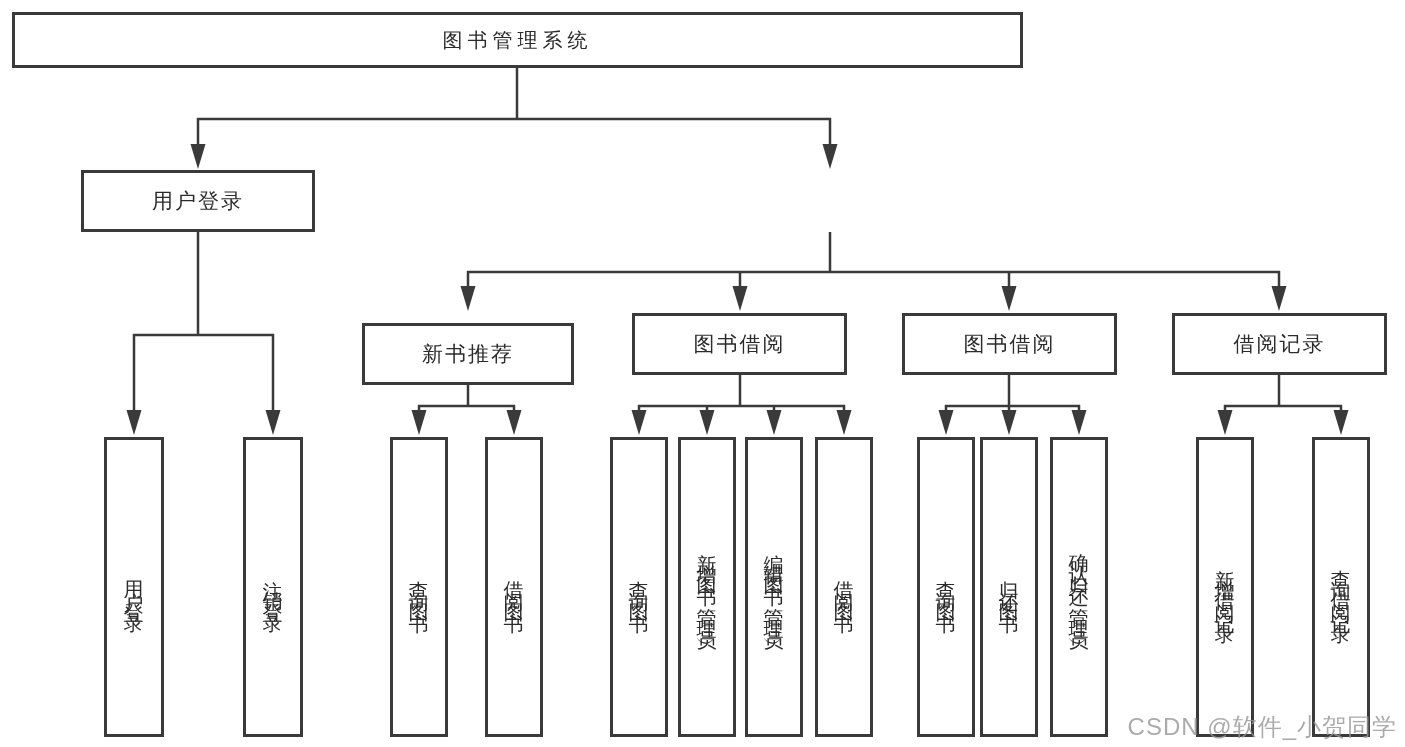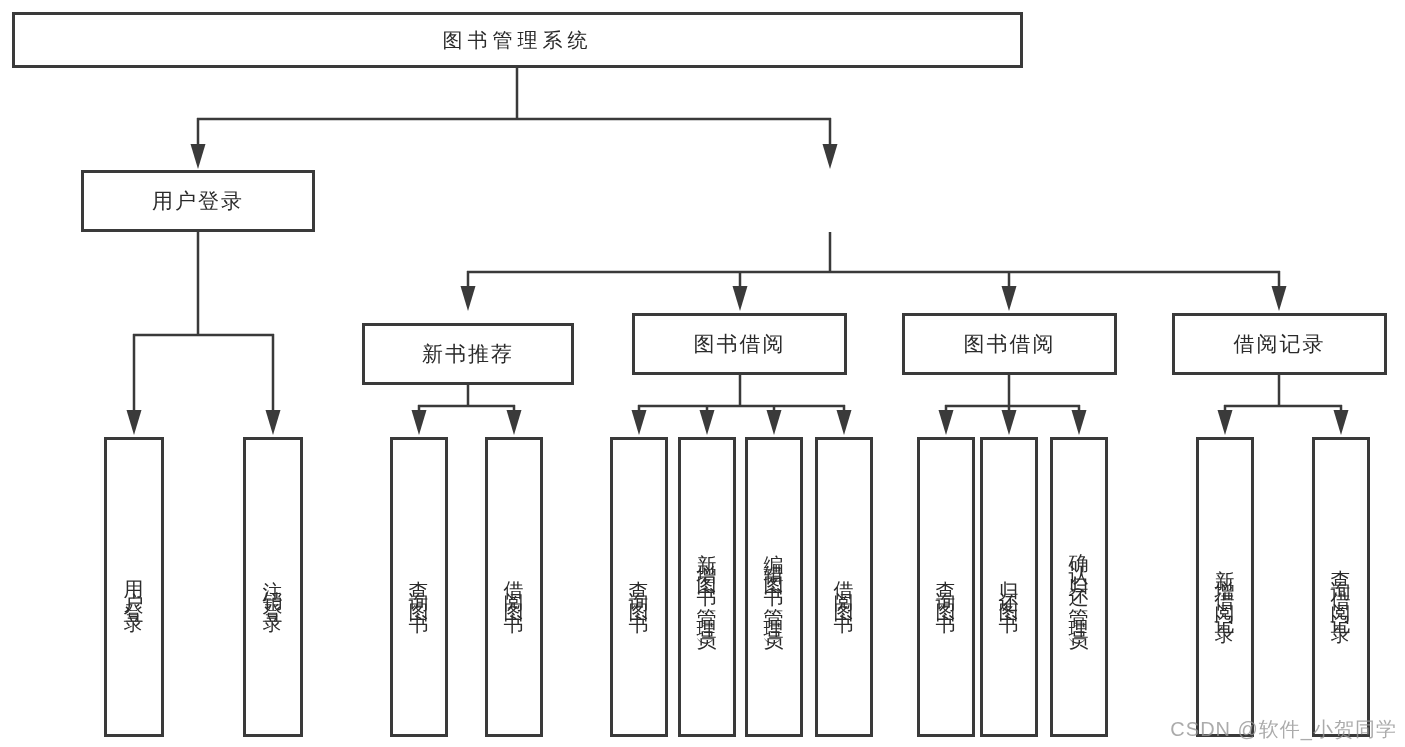--- a/index.html
+++ b/index.html
@@ -46,21 +46,21 @@
     text-orientation: mixed;
     font-size: 20px;
     letter-spacing: 11px;
     color: #2b2b2b;
     line-height: 1;
   }
   #watermark {
     position: absolute;
     right: 8px;
     bottom: 4px;
-    font-size: 20px;
+    font-size: 24px;
     letter-spacing: 1px;
     color: rgba(150, 150, 150, 0.8);
     z-index: 4;
     white-space: nowrap;
   }
 </style>
 </head>
 <body>
 
 <div id="canvas">

